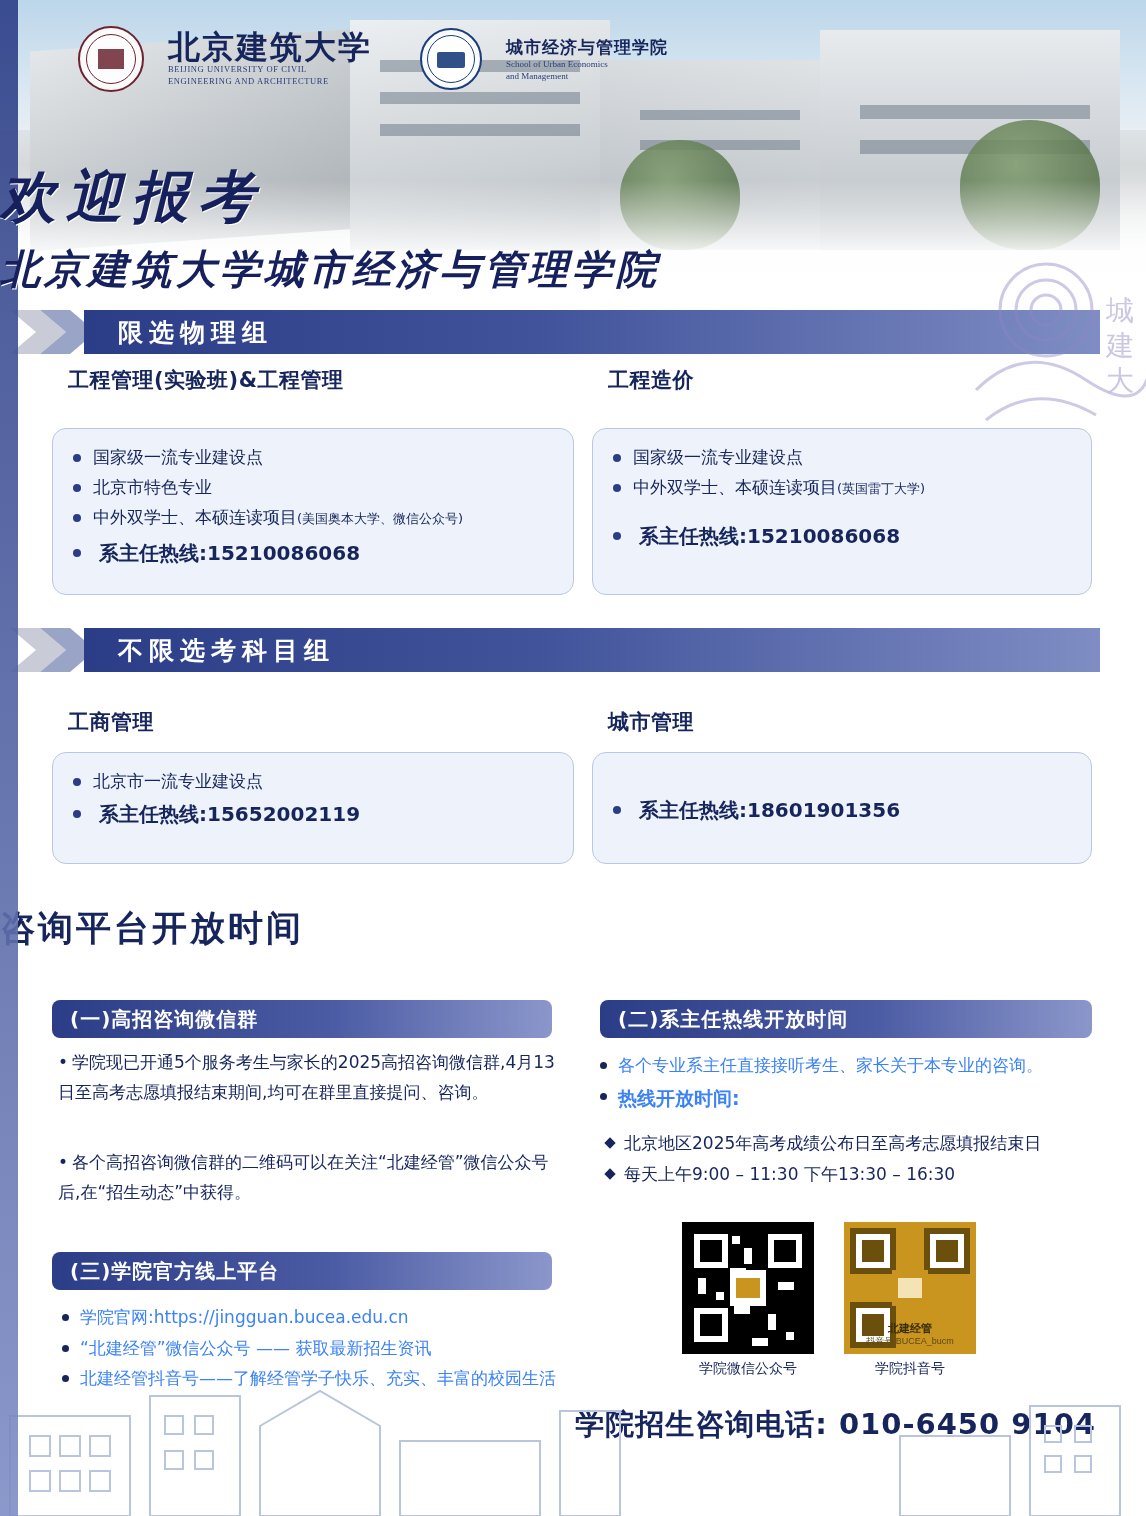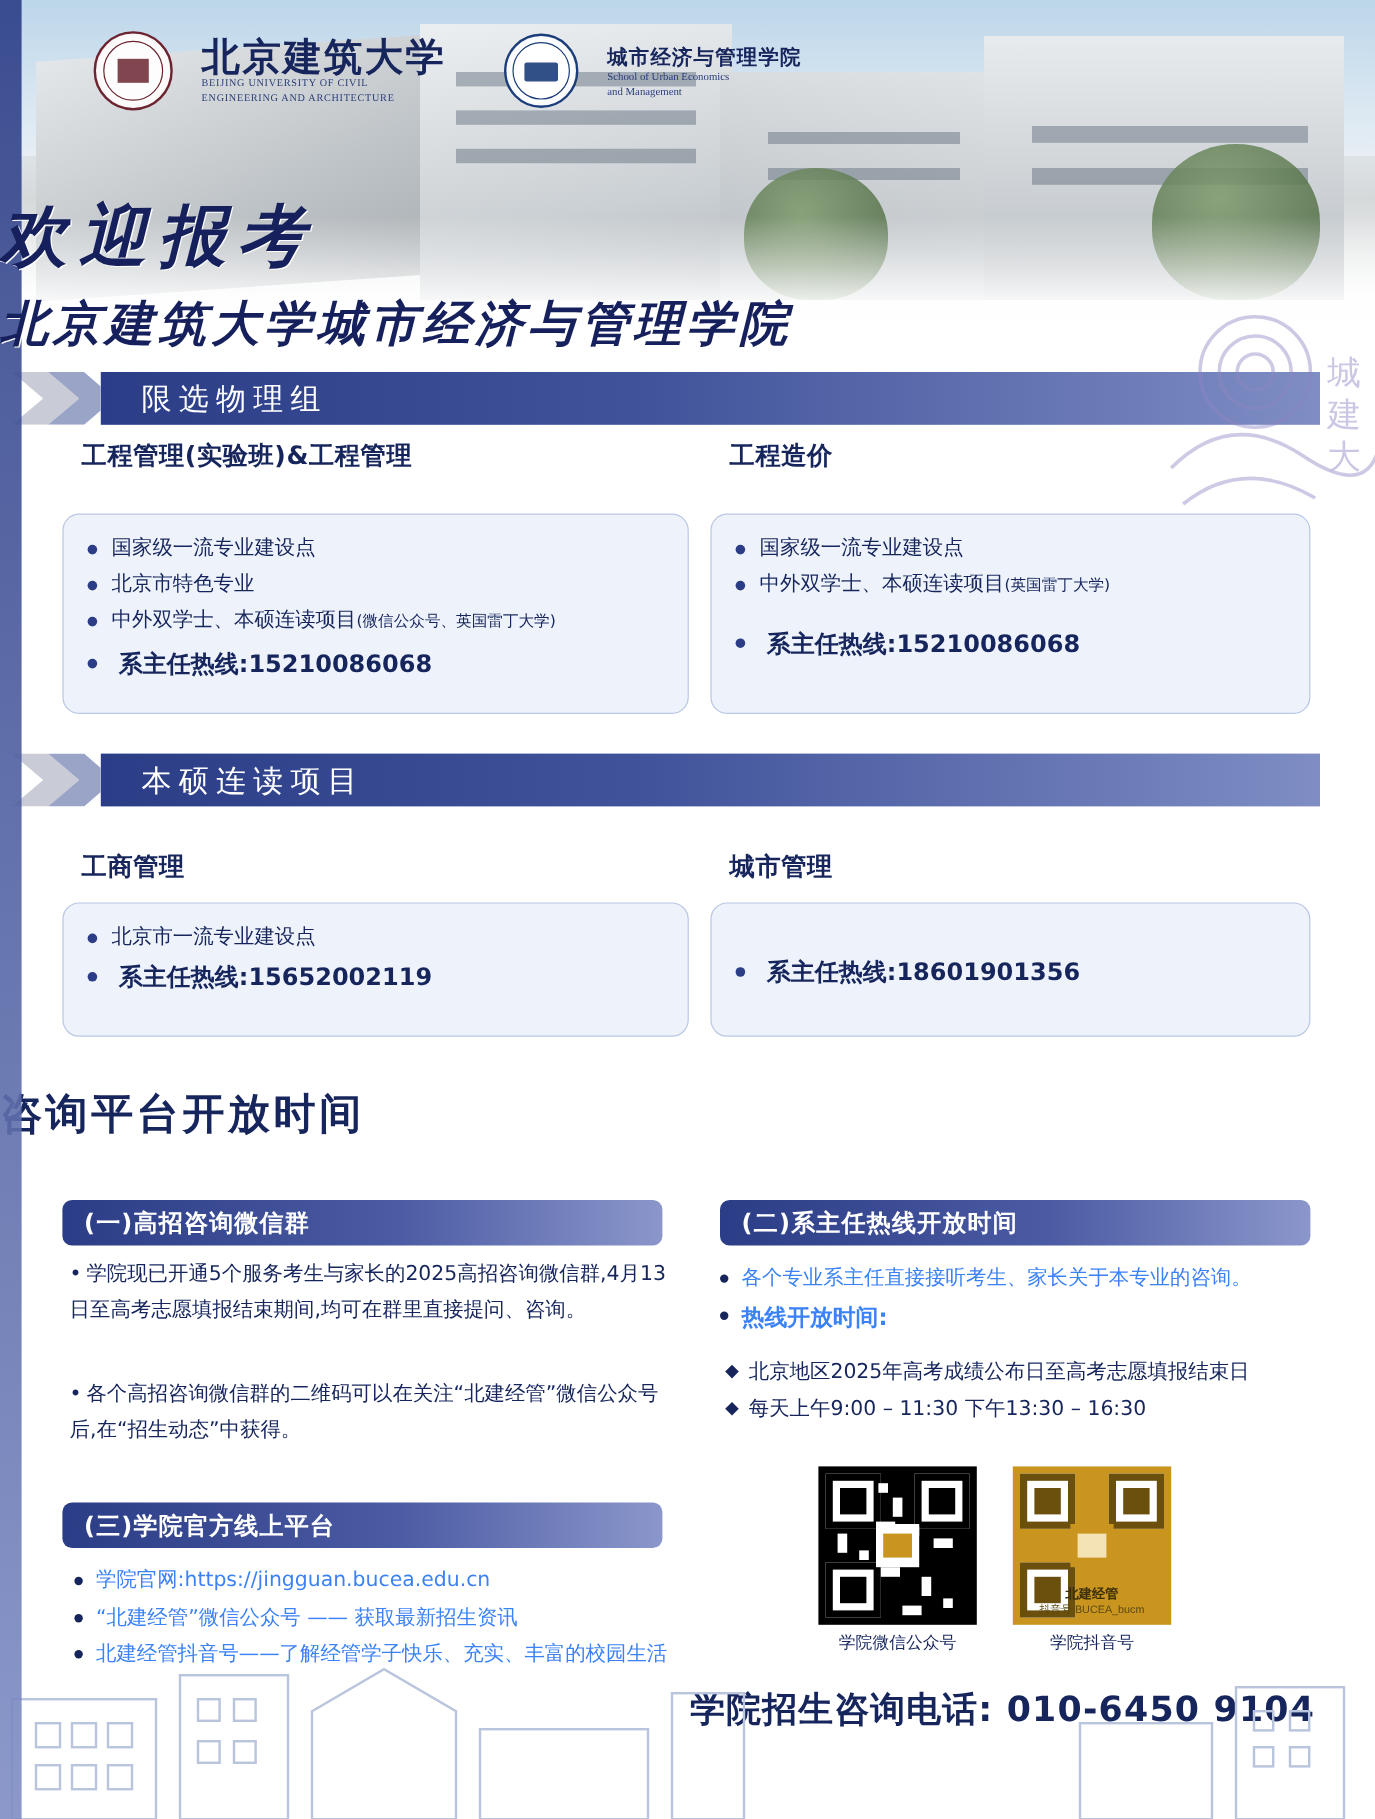--- a/index.html
+++ b/index.html
@@ -114,21 +114,21 @@
   .banner .chev{
     width:74px;height:44px;flex:none;position:relative;
   }
   .banner .chev svg{display:block;}
   .banner .bar{
     height:44px;flex:1;
     background:linear-gradient(90deg,#2b3d86 0%, #41539b 45%, #7f8dc4 100%);
     display:flex;align-items:center;
   }
   .banner .bar span{
-    color:#fff;font-size:25px;font-weight:normal;letter-spacing:6px;
+    color:#fff;font-size:25px;font-weight:bold;letter-spacing:6px;
     padding-left:34px;font-family:"DejaVu Sans",sans-serif;
   }
 
   
   .major-title{
     position:absolute;font-size:21px;font-weight:bold;color:#16255c;
     font-family:"DejaVu Sans",sans-serif;letter-spacing:.5px;
   }
   .card{
     position:absolute;
@@ -301,21 +301,21 @@
     <div class="bar">
       <span>限选物理组</span>
     </div>
   </div>
 
   <div class="major-title" style="left:68px;top:366px;">工程管理(实验班)&amp;工程管理</div>
   <div class="card" style="left:52px;top:428px;width:520px;height:165px;">
     <ul>
       <li><span>国家级一流专业建设点</span></li>
       <li><span>北京市特色专业</span></li>
-      <li><span>中外双学士、本硕连读项目</span><span class="small">(微信公众号、英国雷丁大学)</span></li>
+      <li><span>中外双学士、本硕连读项目</span><span class="small">(美国奥本大学、微信公众号)</span></li>
       <li class="hot"><span>系主任热线:15210086068</span></li>
     </ul>
   </div>
 
   <div class="major-title" style="left:608px;top:366px;">工程造价</div>
   <div class="card" style="left:592px;top:428px;width:498px;height:165px;">
     <ul>
       <li><span>国家级一流专业建设点</span></li>
       <li><span>中外双学士、本硕连读项目</span><span class="small">(英国雷丁大学)</span></li>
       <li class="hot" style="margin-top:16px;"><span>系主任热线:15210086068</span></li>
@@ -323,21 +323,21 @@
   </div>
 
   <div class="banner" style="left:10px;top:628px;width:1090px;">
     <div class="chev">
       <svg width="74" height="44" viewBox="0 0 74 44">
         <polygon points="0,0 30,0 56,22 30,44 0,44 26,22" fill="#c9ccd6"></polygon>
         <polygon points="30,0 60,0 74,12 74,32 60,44 30,44 56,22" fill="#9aa4c6"></polygon>
       </svg>
     </div>
     <div class="bar">
-      <span>本硕连读项目</span>
+      <span>不限选考科目组</span>
     </div>
   </div>
 
   <div class="major-title" style="left:68px;top:708px;">工商管理</div>
   <div class="card" style="left:52px;top:752px;width:520px;height:110px;">
     <ul>
       <li><span>北京市一流专业建设点</span></li>
       <li class="hot" style="margin-top:0;"><span>系主任热线:15652002119</span></li>
     </ul>
   </div>

